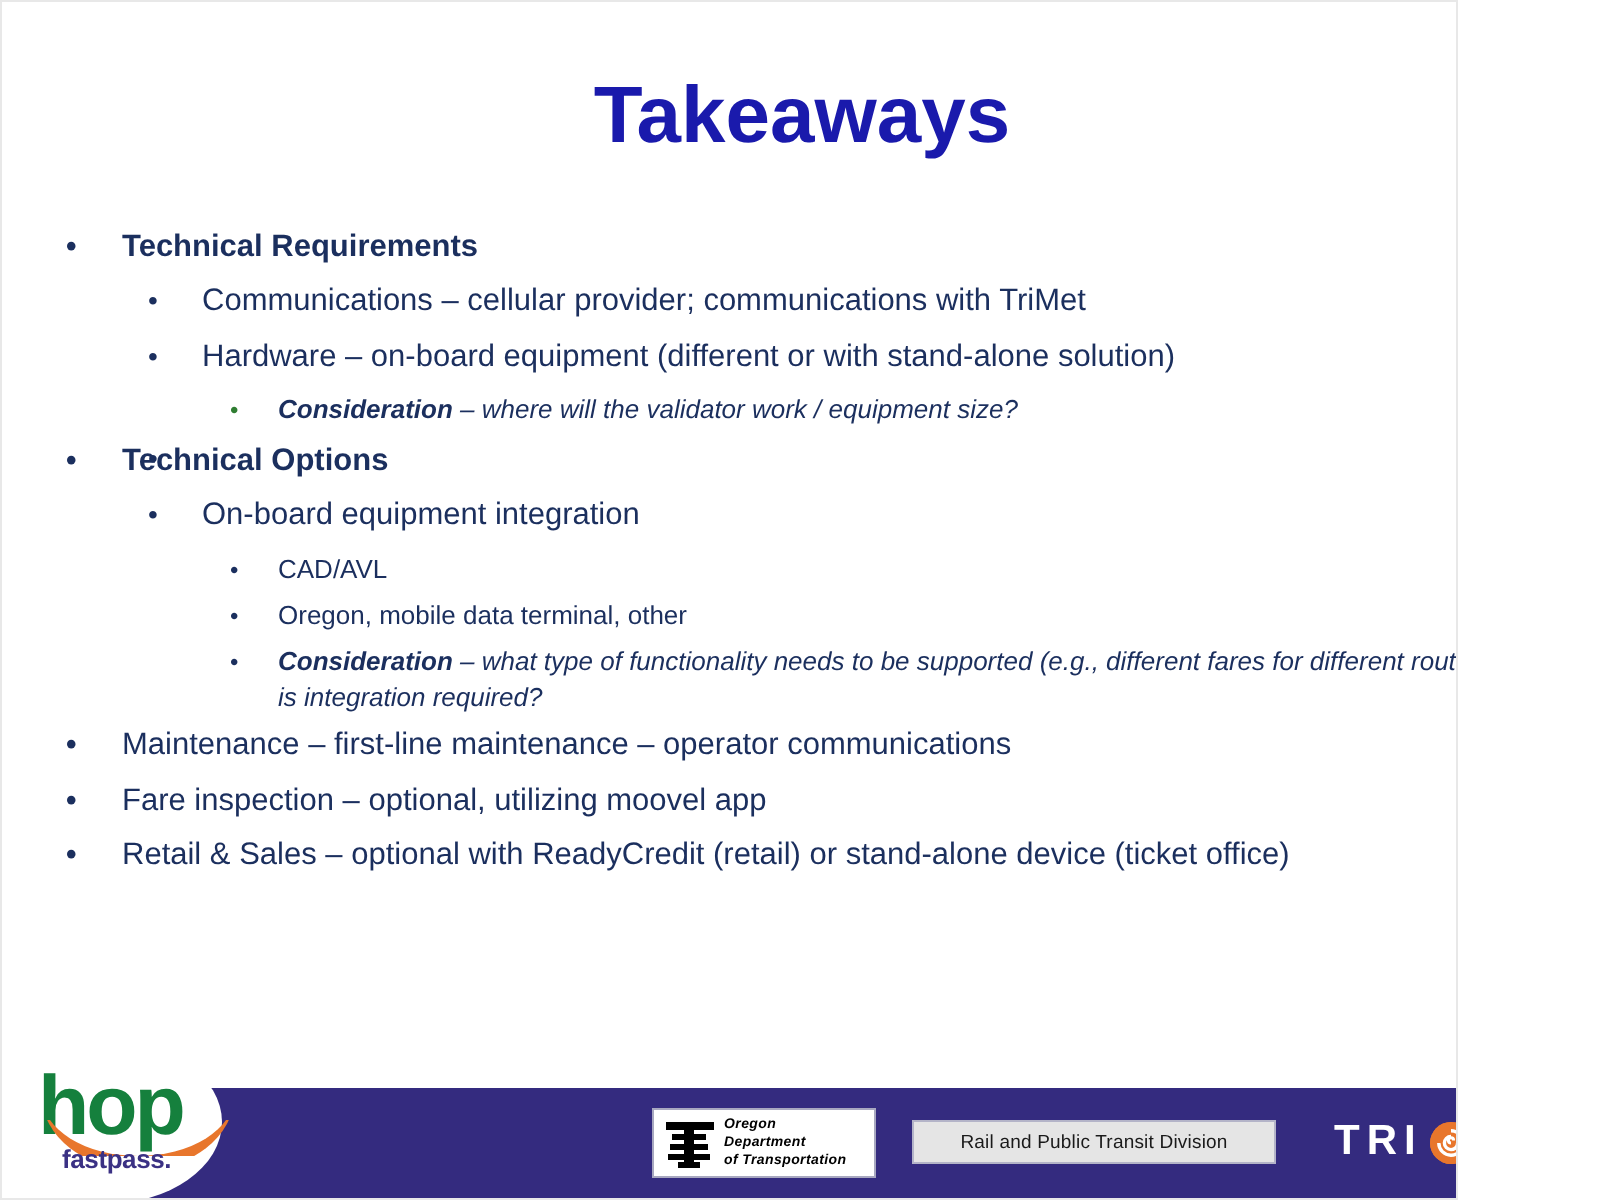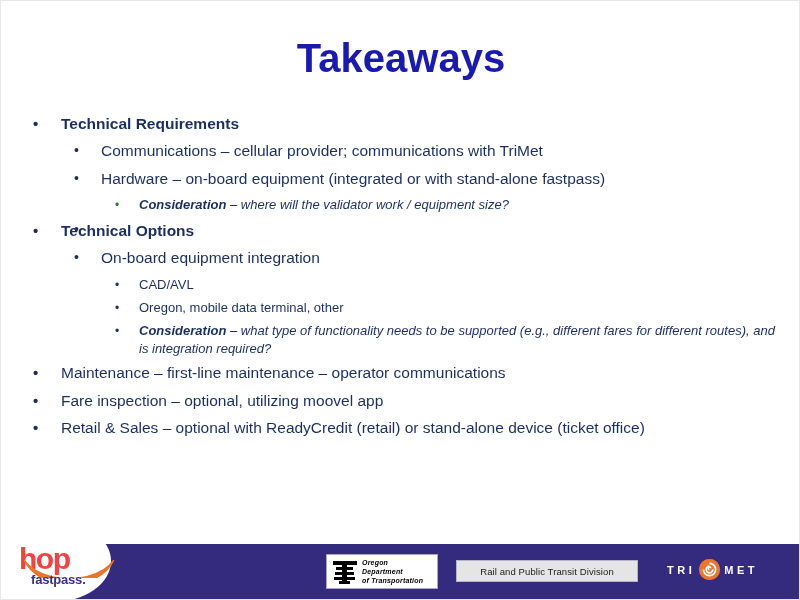--- a/index.html
+++ b/index.html
@@ -6,21 +6,21 @@
   html, body {
     margin: 0;
     padding: 0;
     background: #ffffff;
   }
   body {
     font-family: "Liberation Sans", sans-serif;
   }
   .slide {
     position: relative;
-    width: 800px;
+    width: 729px;
     height: 600px;
     background: #ffffff;
     overflow: hidden;
     box-sizing: border-box;
     border: 1px solid #e8e8e8;
   }
 
   
   .slide-title {
     position: absolute;
@@ -118,24 +118,24 @@
   .hop-logo {
     position: absolute;
     left: 18px;
     top: 527px;
     width: 105px;
     height: 62px;
   }
   .hop-word {
     position: absolute;
     left: 0;
-    top: 16px;
-    font-size: 30px;
-    font-weight: bold;
-    color: #ef4444;
+    top: 4px;
+    font-size: 42px;
+    font-weight: bold;
+    color: #15803d;
     letter-spacing: -1.5px;
     line-height: 1;
   }
   .hop-swoosh {
     position: absolute;
     left: 2px;
     top: 32px;
     width: 96px;
     height: 18px;
     overflow: hidden;
@@ -213,21 +213,21 @@
   
   .trimet-logo {
     position: absolute;
     left: 666px;
     top: 558px;
     display: flex;
     align-items: center;
     gap: 3px;
   }
   .trimet-word {
-    font-size: 11px;
+    font-size: 21px;
     font-weight: bold;
     color: #ffffff;
     letter-spacing: 3.5px;
   }
   .trimet-mark {
     position: relative;
     width: 21px;
     height: 21px;
     border-radius: 50%;
     background: #e8762c;
@@ -249,21 +249,21 @@
       <span class="txt">Technical Requirements</span>
     </div>
 
     <div class="bullet lvl2">
       <span class="dot">•</span>
       <span class="txt"><span class="bold">Communications</span><span> – cellular provider; communications with TriMet</span></span>
     </div>
 
     <div class="bullet lvl2">
       <span class="dot">•</span>
-      <span class="txt"><span class="bold">Hardware</span><span> – on-board equipment (integrated or with stand-alone fastpass)</span></span>
+      <span class="txt"><span class="bold">Hardware</span><span> – on-board equipment (different or with stand-alone solution)</span></span>
     </div>
 
     <div class="bullet lvl3 green-dot">
       <span class="dot">•</span>
       <span class="txt"><span class="bi">Consideration</span><span class="italic"> – where will the validator work / equipment size?</span></span>
     </div>
 
     <div class="bullet lvl2">
       <span class="dot">•</span>
     </div>

